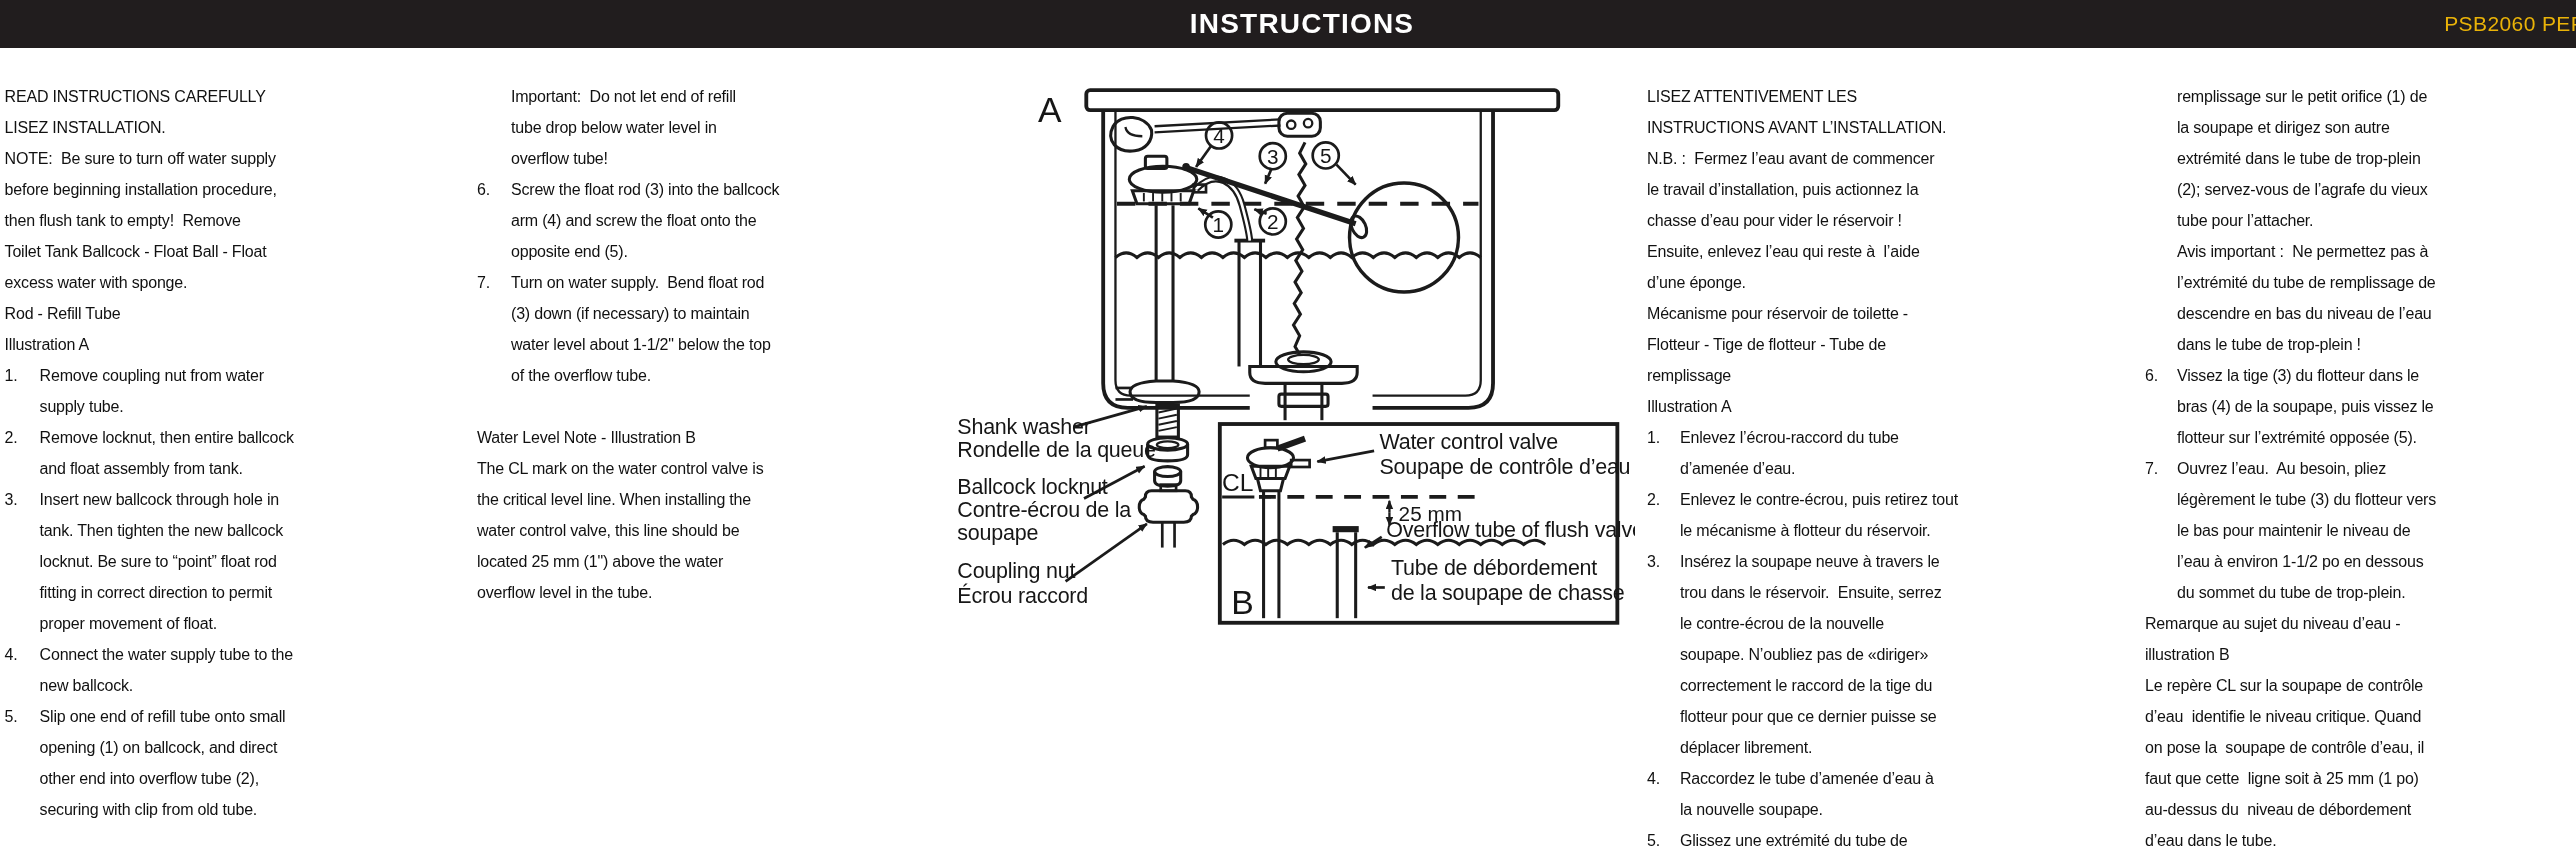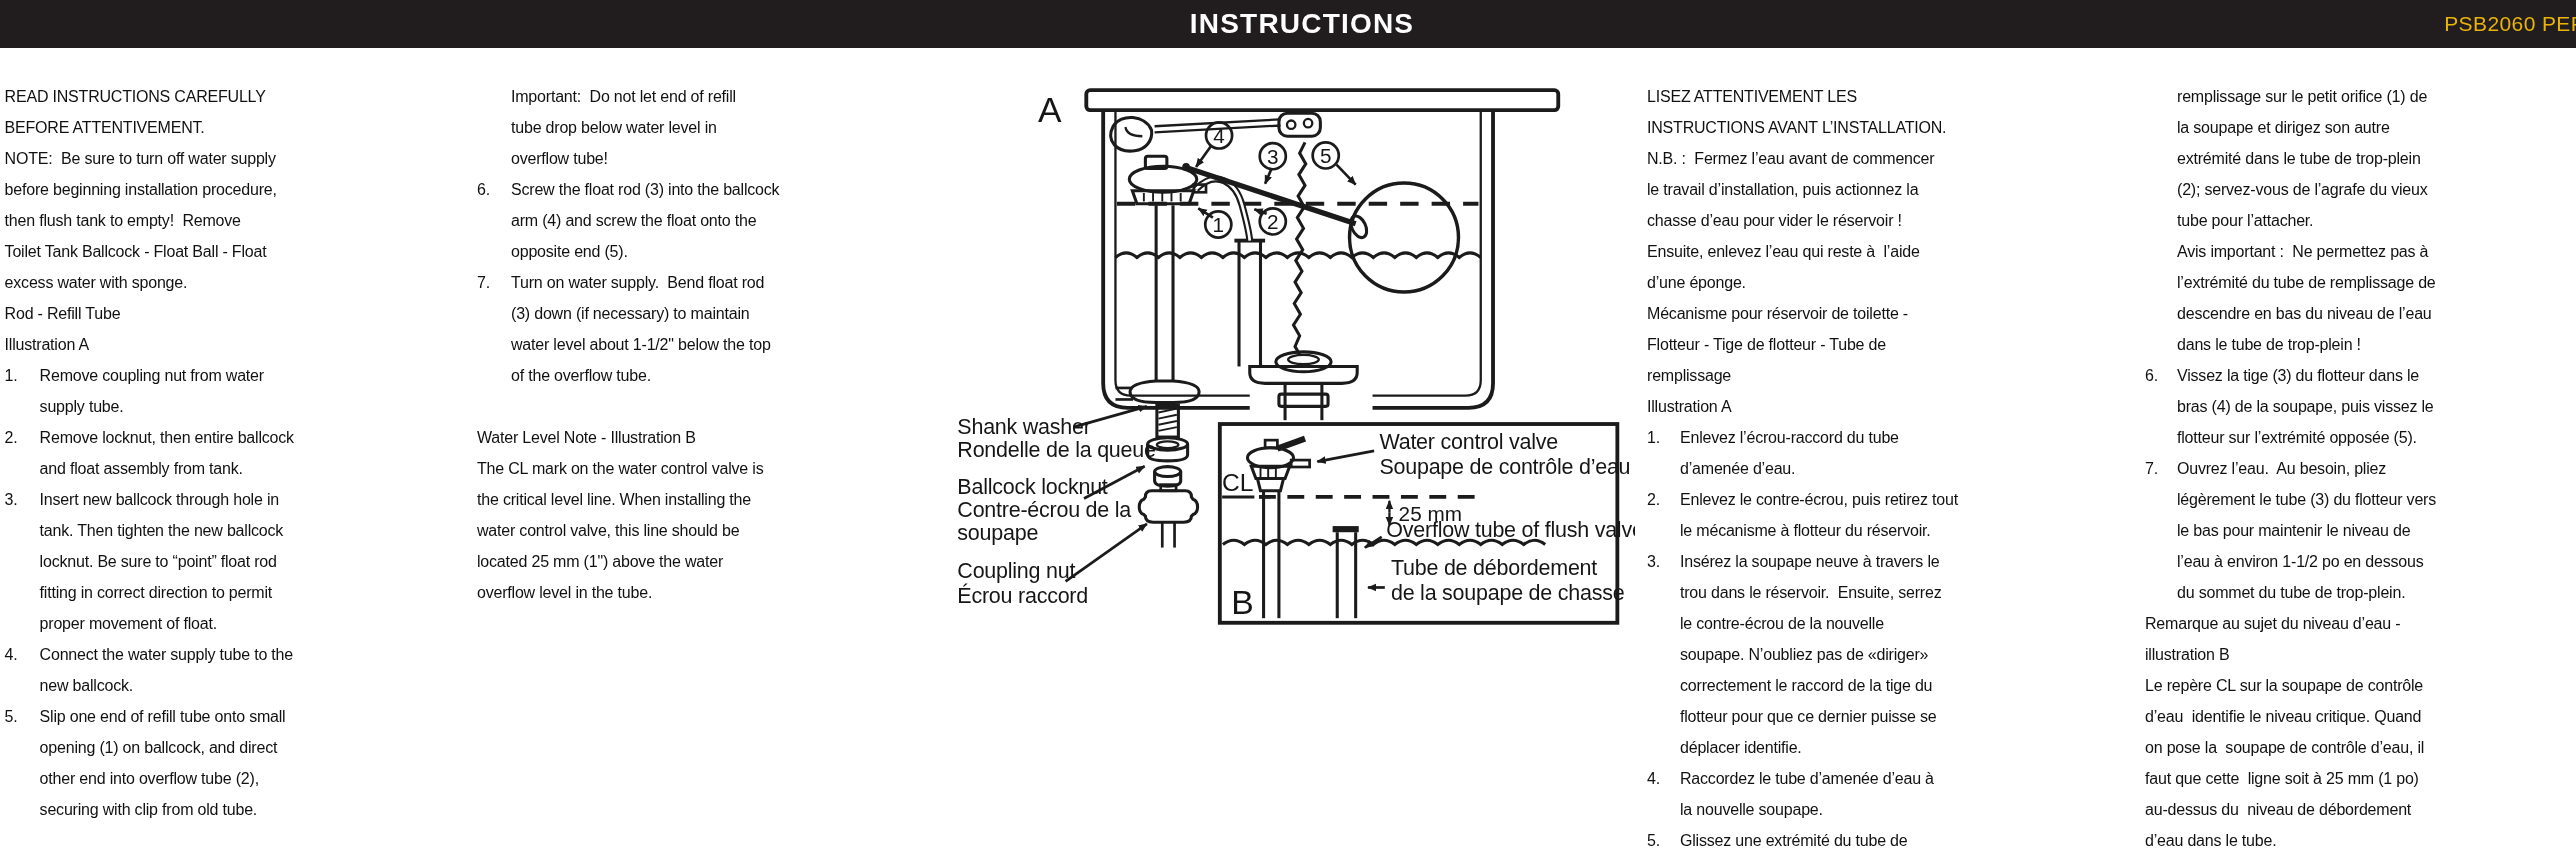--- a/index.html
+++ b/index.html
@@ -28,21 +28,21 @@
 
 <div id="page">
 
   <div id="bar">
     <span class="title">INSTRUCTIONS</span>
     <span class="code">PSB2060 PEF</span>
   </div>
 
   <div class="col" style="left:4.6px;--ind:35px;">
       <div class="line">READ INSTRUCTIONS CAREFULLY</div>
-      <div class="line">BEFORE ATTENTIVEMENT.</div>
+      <div class="line">LISEZ INSTALLATION.</div>
       <div class="line"><span class="b">NOTE:</span>  Be sure to turn off water supply</div>
       <div class="line">before beginning installation procedure,</div>
       <div class="line">then flush tank to empty!  Remove</div>
       <div class="line">Toilet Tank Ballcock - Float Ball - Float</div>
       <div class="line">excess water with sponge.</div>
       <div class="line">Rod - Refill Tube</div>
       <div class="line">Illustration A</div>
       <div class="line ind"><span class="num">1.</span>Remove coupling nut from water</div>
       <div class="line ind">supply tube.</div>
       <div class="line ind"><span class="num">2.</span>Remove locknut, then entire ballcock</div>
@@ -93,21 +93,21 @@
       <div class="line ind"><span class="num">1.</span>Enlevez l’écrou-raccord du tube</div>
       <div class="line ind">d’amenée d’eau.</div>
       <div class="line ind"><span class="num">2.</span>Enlevez le contre-écrou, puis retirez tout</div>
       <div class="line ind">le mécanisme à flotteur du réservoir.</div>
       <div class="line ind"><span class="num">3.</span>Insérez la soupape neuve à travers le</div>
       <div class="line ind">trou dans le réservoir.  Ensuite, serrez</div>
       <div class="line ind">le contre-écrou de la nouvelle</div>
       <div class="line ind">soupape. N’oubliez pas de «diriger»</div>
       <div class="line ind">correctement le raccord de la tige du</div>
       <div class="line ind">flotteur pour que ce dernier puisse se</div>
-      <div class="line ind">déplacer identifie.</div>
+      <div class="line ind">déplacer librement.</div>
       <div class="line ind"><span class="num">4.</span>Raccordez le tube d’amenée d’eau à</div>
       <div class="line ind">la nouvelle soupape.</div>
       <div class="line ind"><span class="num">5.</span>Glissez une extrémité du tube de</div>
     </div>
   <div class="col" style="left:2127px;margin-left:18px;--ind:32px;">
       <div class="line ind">remplissage sur le petit orifice (1) de</div>
       <div class="line ind">la soupape et dirigez son autre</div>
       <div class="line ind">extrémité dans le tube de trop-plein</div>
       <div class="line ind">(2); servez-vous de l’agrafe du vieux</div>
       <div class="line ind">tube pour l’attacher.</div>

